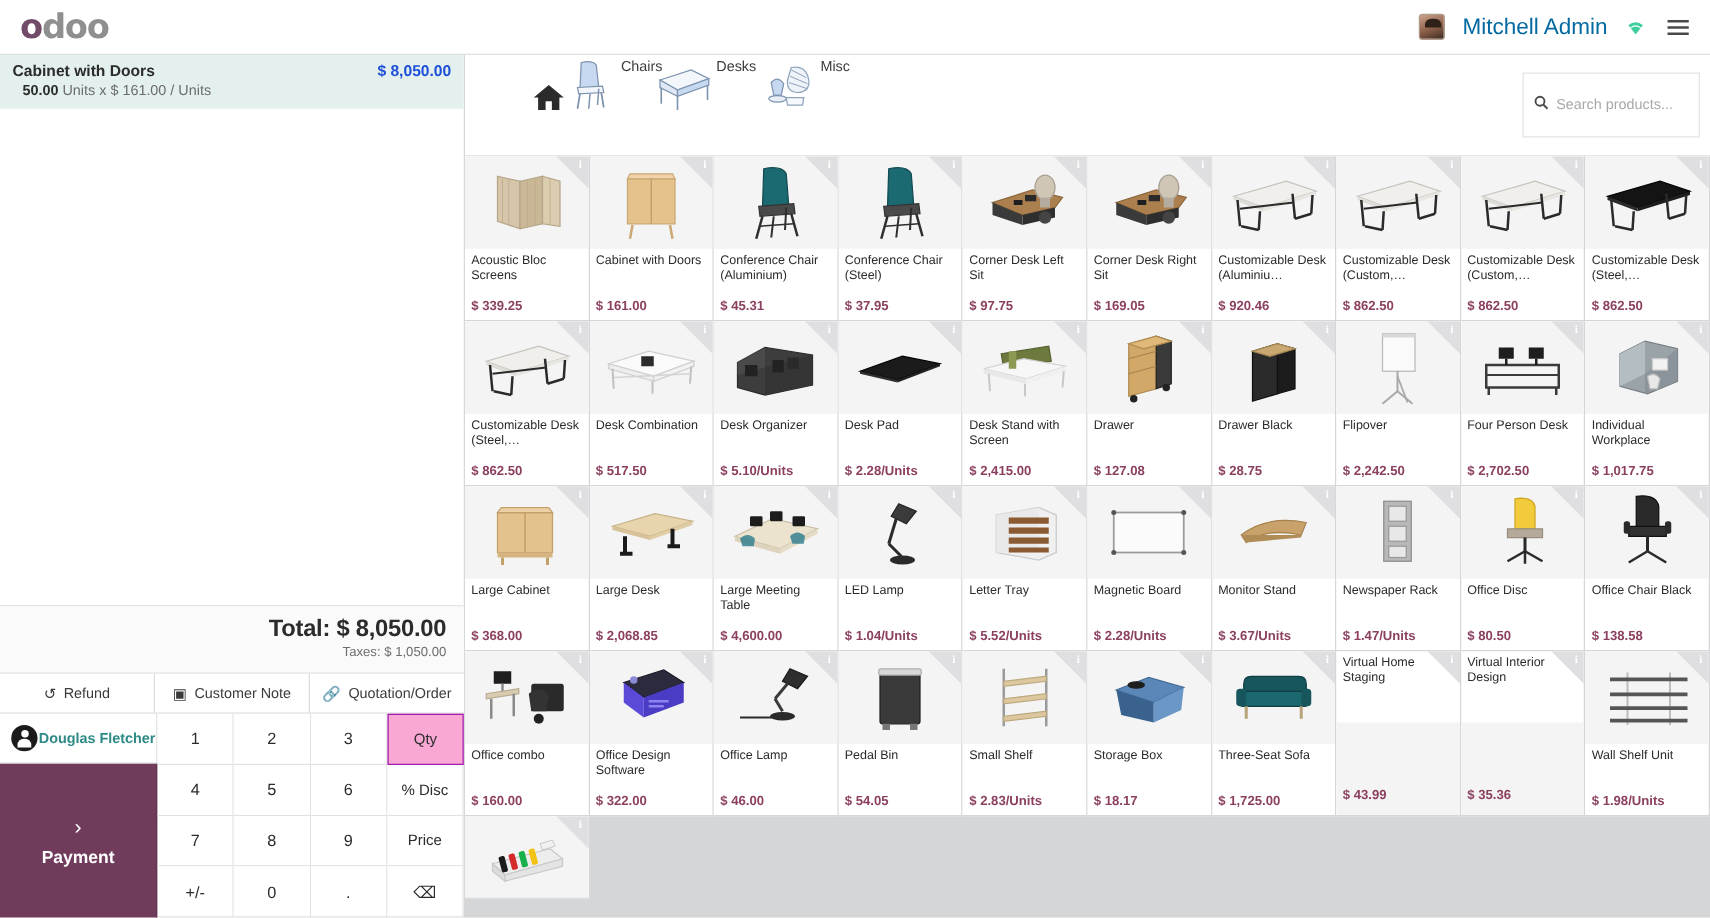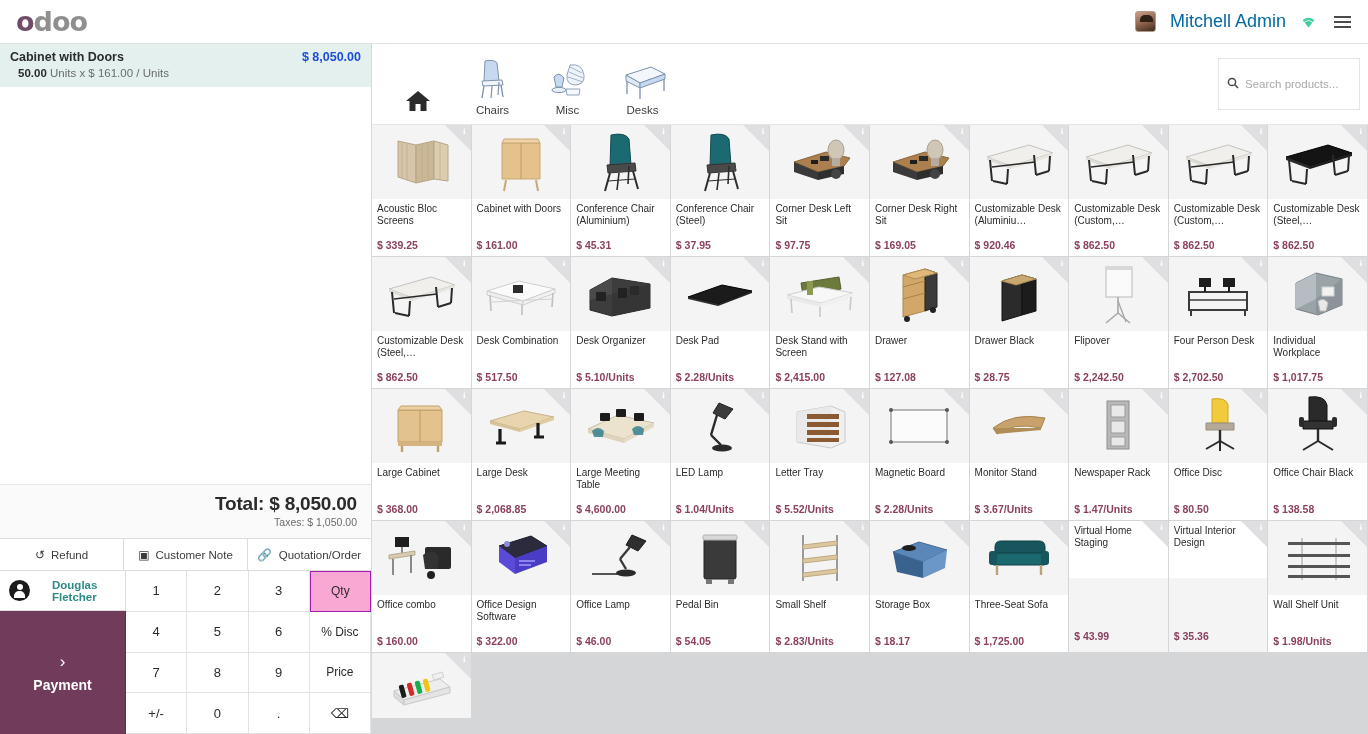--- a/index.html
+++ b/index.html
@@ -87,21 +87,21 @@
     border-right: 1px solid #dcdcdc;
     background: #ffffff; cursor: pointer;
   }
   .action-btn:last-child { border-right: none; }
   .act-ico { font-size: 12px; line-height: 1; }
 
   
   .pad-area { display: flex; border-top: 1px solid #dcdcdc; height: 164px; }
   .pad-left { width: 126px; display: flex; flex-direction: column; }
   .customer-btn {
-    height: 40px; display: flex; align-items: center; gap: 22px;
+    height: 40px; display: flex; align-items: center; gap: 1px;
     padding-left: 9px; background: #ffffff;
     border-bottom: 1px solid #dcdcdc; border-right: 1px solid #dcdcdc;
     cursor: pointer;
   }
   .cust-avatar {
     width: 21px; height: 21px; border-radius: 50%;
     background: #1b1b1b; position: relative; flex: none;
   }
   .cust-avatar::before {
     content:""; position:absolute; left:7.5px; top:4px;
@@ -149,22 +149,22 @@
     display: flex; flex-direction: column;
   }
   .catbar {
     height: 81px; display: flex; align-items: center;
     padding-left: 8px; gap: 0px;
     border-bottom: 1px solid #e6e6e6;
     background: #ffffff; position: relative;
   }
   .cat {
     width: 75px; height: 72px;
-    display: flex; flex-direction: column;
-    align-items: center; justify-content: flex-end;
+    display: flex; flex-direction: row;
+    align-items: flex-start; justify-content: flex-end;
     gap: 3px; cursor: pointer; padding-bottom: 4px;
   }
   .cat-label { font-size: 11.5px; color: #3c3c3c; }
   .cat-img { height: 42px; display: flex; align-items: flex-end; }
 
   .search-wrap {
     position: absolute; right: 8px; top: 14px;
     width: 142px; height: 52px;
     border: 1px solid #e4e4e4;
     display: flex; align-items: center; padding: 0 8px; gap: 6px;
@@ -346,42 +346,42 @@
           <line x1="12" y1="29" x2="10" y2="41" stroke="#7d93ae" stroke-width="1.4"></line>
           <line x1="29" y1="28" x2="31" y2="40" stroke="#7d93ae" stroke-width="1.4"></line>
           <line x1="20" y1="29" x2="19" y2="41" stroke="#7d93ae" stroke-width="1.2"></line>
           <line x1="27" y1="25" x2="26" y2="38" stroke="#7d93ae" stroke-width="1.2"></line>
         </svg>
       </span>
       <span class="cat-label">Chairs</span>
     </div>
     <div class="cat">
       <span class="cat-img">
-        <svg width="44" height="42" viewBox="0 0 44 42">
-          <path d="M24 6 Q36 4 38 16 Q39 25 30 26 Q20 26 21 16 Z" fill="#eef3fa" stroke="#8fa3bb" stroke-width="1"></path>
-          <path d="M24 8 L36 14 M23 13 L37 19 M22 18 L37 23" stroke="#8fa3bb" stroke-width="0.8"></path>
-          <path d="M8 18 Q13 12 18 19 L16 28 L10 28 Z" fill="#c6d9f0" stroke="#7d93ae" stroke-width="1"></path>
-          <ellipse cx="13" cy="31" rx="7" ry="2.6" fill="#e8eef7" stroke="#7d93ae" stroke-width="1"></ellipse>
-          <path d="M20 30 L34 30 L33 36 L21 36 Z" fill="#f5f8fc" stroke="#8fa3bb" stroke-width="1"></path>
-        </svg>
-      </span>
-      <span class="cat-label">Misc</span>
-    </div>
-    <div class="cat">
-      <span class="cat-img">
         <svg width="50" height="40" viewBox="0 0 50 40">
           <path d="M8 14 L33 6 L47 13 L22 22 Z" fill="#f3f6fb" stroke="#7d93ae" stroke-width="1"></path>
           <path d="M8 14 L8 20 L22 27 L22 22 Z" fill="#dfe8f4" stroke="#7d93ae" stroke-width="1"></path>
           <path d="M22 22 L22 27 L47 18 L47 13 Z" fill="#c6d9f0" stroke="#7d93ae" stroke-width="1"></path>
           <line x1="9" y1="20" x2="9" y2="33" stroke="#7d93ae" stroke-width="1.3"></line>
           <line x1="22" y1="27" x2="22" y2="38" stroke="#7d93ae" stroke-width="1.3"></line>
           <line x1="46" y1="18" x2="46" y2="30" stroke="#7d93ae" stroke-width="1.3"></line>
         </svg>
       </span>
       <span class="cat-label">Desks</span>
+    </div>
+    <div class="cat">
+      <span class="cat-img">
+        <svg width="44" height="42" viewBox="0 0 44 42">
+          <path d="M24 6 Q36 4 38 16 Q39 25 30 26 Q20 26 21 16 Z" fill="#eef3fa" stroke="#8fa3bb" stroke-width="1"></path>
+          <path d="M24 8 L36 14 M23 13 L37 19 M22 18 L37 23" stroke="#8fa3bb" stroke-width="0.8"></path>
+          <path d="M8 18 Q13 12 18 19 L16 28 L10 28 Z" fill="#c6d9f0" stroke="#7d93ae" stroke-width="1"></path>
+          <ellipse cx="13" cy="31" rx="7" ry="2.6" fill="#e8eef7" stroke="#7d93ae" stroke-width="1"></ellipse>
+          <path d="M20 30 L34 30 L33 36 L21 36 Z" fill="#f5f8fc" stroke="#8fa3bb" stroke-width="1"></path>
+        </svg>
+      </span>
+      <span class="cat-label">Misc</span>
     </div>
 
     <div class="search-wrap">
       <span>
         <svg width="12" height="12" viewBox="0 0 12 12">
           <circle cx="5" cy="5" r="3.6" fill="none" stroke="#4a4a4a" stroke-width="1.5"></circle>
           <line x1="7.8" y1="7.8" x2="11" y2="11" stroke="#4a4a4a" stroke-width="1.6"></line>
         </svg>
       </span>
       <input class="search-input" type="text" placeholder="Search products..." style="">

